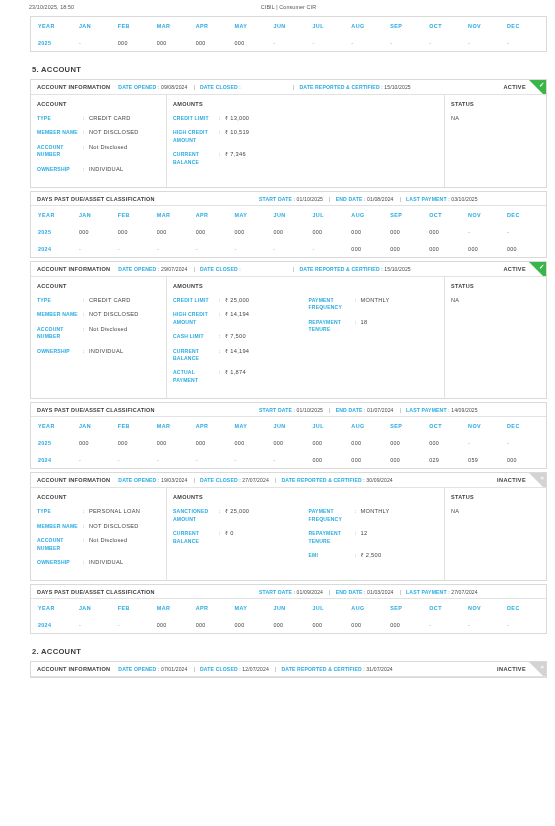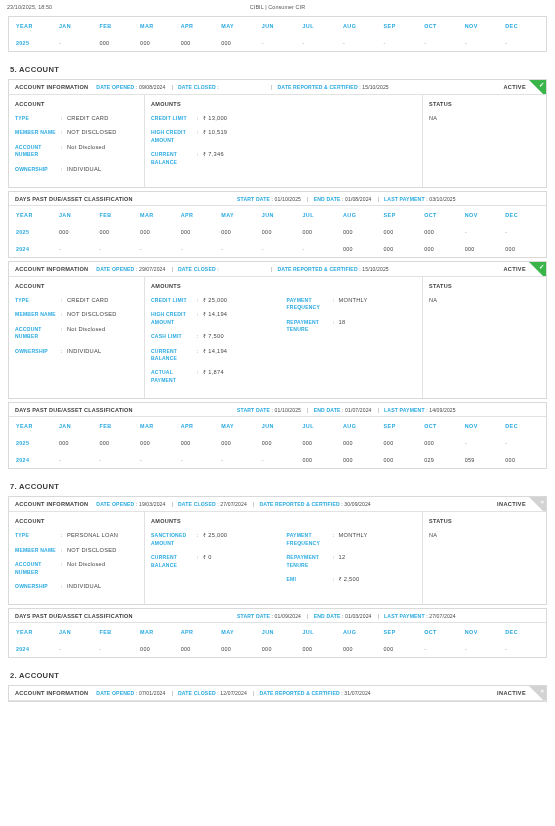--- a/index.html
+++ b/index.html
@@ -4,21 +4,21 @@
 <style>
   * { box-sizing: border-box; }
   html, body {
     margin: 0; padding: 0;
     width: 555px; height: 826px;
     background: #ffffff;
     font-family: "Liberation Sans", sans-serif;
     color: #3b3b3b;
     overflow: hidden;
   }
-  .page { position: relative; width: 555px; height: 826px; }
+  .page { position: relative; width: 555px; height: 826px; padding-left: 22px; }
 
   
   .print-header {
     position: relative;
     height: 14px;
     padding: 3px 6px 0 6px;
     font-size: 5.4px;
     color: #55565a;
     letter-spacing: .1px;
   }
@@ -531,21 +531,20 @@
                 <td class="cm">000</td>
                 <td class="cm">000</td>
                 <td class="cm">000</td>
                 <td class="cm">029</td>
                 <td class="cm">059</td>
                 <td class="cm">000</td>
               </tr>
             </tbody>
           </table>
         </div>
-        <div class="section-title">7. ACCOUNT</div>
         <div class="card">
           <div class="info-bar">
             <span class="ib-title">ACCOUNT INFORMATION</span>
             <div class="ib-field" style="margin-left: 8px;"><span class="k">DATE OPENED</span><span class="v"> : 19/03/2024</span></div>
             <span class="ib-sep" style="margin-left: 6px;">|</span>
             <div class="ib-field" style="margin-left: 5px;"><span class="k">DATE CLOSED</span><span class="v"> : 27/07/2024</span></div>
             <span class="ib-sep" style="margin-left: 6px;">|</span>
             <div class="ib-field" style="margin-left: 5px;"><span class="k">DATE REPORTED &amp; CERTIFIED</span><span class="v"> : 30/09/2024</span></div>
             <span class="ib-status">INACTIVE</span>
             <span class="corner inactive">

